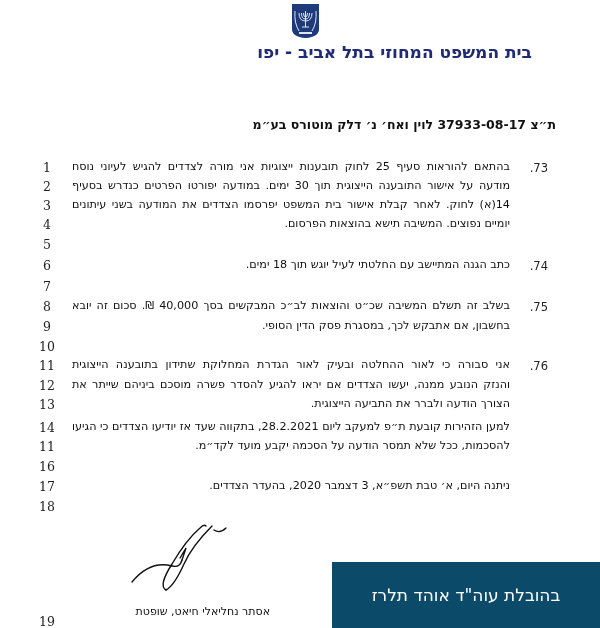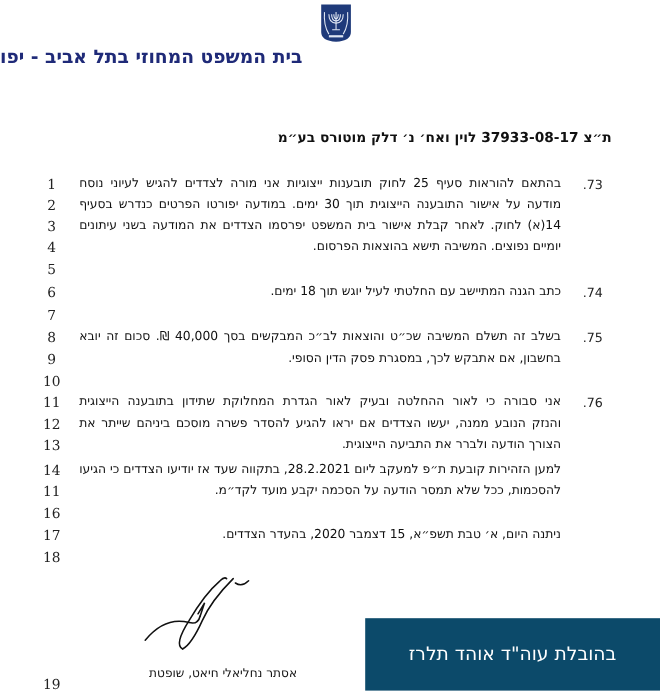--- a/index.html
+++ b/index.html
@@ -3,21 +3,21 @@
 <meta charset="utf-8">
 <style>
   html, body { margin: 0; padding: 0; }
   body {
     width: 600px; height: 628px; overflow: hidden; position: relative;
     background: #ffffff; color: #111;
     font-family: "DejaVu Sans", sans-serif;
   }
   .emblem { position: absolute; left: 291px; top: 3px; width: 29px; height: 36px; }
   .court-title {
-    position: absolute; left: 0; width: 514px; top: 42px; text-align: left;
+    position: absolute; left: 18px; width: 514px; top: 42px; text-align: right;
     direction: rtl; font-weight: bold; font-size: 17px; color: #1f2a78;
     padding-left: 0px;
   }
   .case-title {
     position: absolute; right: 44px; top: 117px; direction: rtl;
     font-weight: bold; font-size: 12.5px; color: #111; white-space: nowrap; margin-left: 31px;
   }
   .ln {
     position: absolute; left: 37px; width: 20px; text-align: center;
     font-family: "DejaVu Serif", serif; font-size: 12.5px; color: #222;
@@ -107,21 +107,21 @@
   <div class="tline full" style="top:358px">אני סבורה כי לאור ההחלטה ובעיק לאור הגדרת המחלוקת שתידון בתובענה הייצוגית</div>
   <div class="tline full" style="top:378px">והנזק הנובע ממנה, יעשו הצדדים אם יראו להגיע להסדר פשרה מוסכם ביניהם שייתר את</div>
   <div class="tline" style="top:397px">הצורך הודעה ולברר את התביעה הייצוגית.</div>
 </div>
 
 <div>
   <div class="tline full" style="top:420px">למען הזהירות קובעת ת״פ למעקב ליום 28.2.2021, בתקווה שעד אז יודיעו הצדדים כי הגיעו</div>
   <div class="tline" style="top:439px">להסכמות, ככל שלא תמסר הודעה על הסכמה יקבע מועד לקד״מ.</div>
 </div>
 
-<div class="tline" style="top:479px">ניתנה היום, א׳ טבת תשפ״א, 15 דצמבר 2020, בהעדר הצדדים.</div>
+<div class="tline" style="top:479px">ניתנה היום, א׳ טבת תשפ״א, 3 דצמבר 2020, בהעדר הצדדים.</div>
 
 <svg class="signature" viewBox="0 0 110 75">
   <g stroke="#111" stroke-width="1.4" fill="none" stroke-linecap="round">
     <path d="M2 62 Q20 40 42 46 Q50 48 52 40"></path>
     <path d="M36 70 Q28 66 42 44 Q56 20 70 8 Q74 4 76 6"></path>
     <path d="M36 70 Q44 66 54 44 Q62 26 82 6"></path>
     <path d="M52 40 L56 28 L50 38"></path>
     <path d="M84 10 Q90 14 96 8"></path>
   </g>
 </svg>

